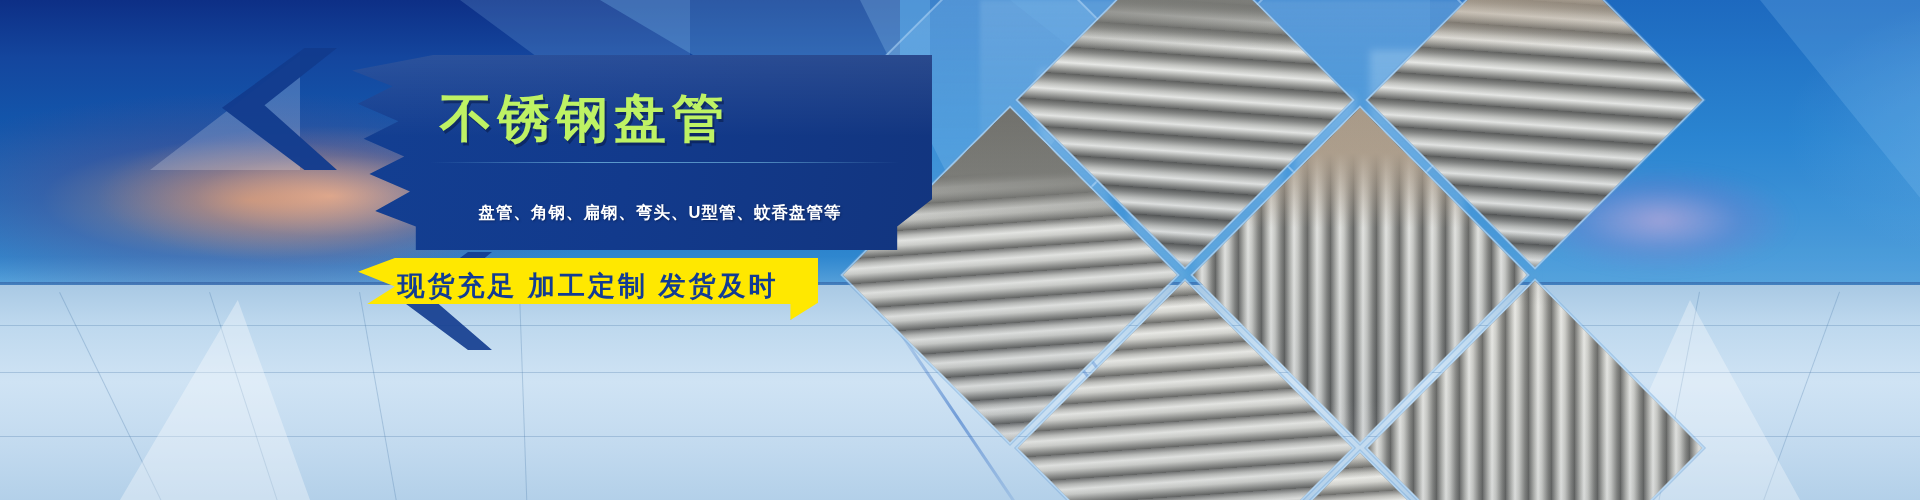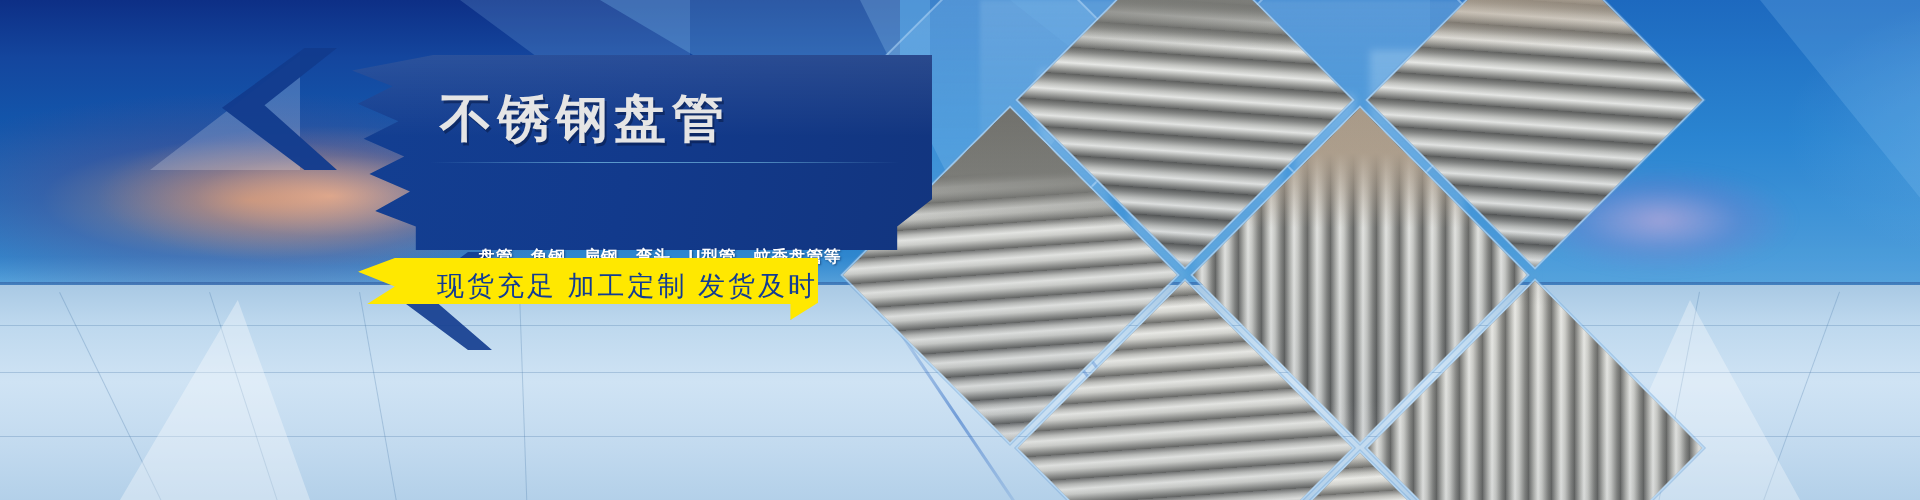--- a/index.html
+++ b/index.html
@@ -126,45 +126,45 @@
   }
   .panel-divider {
     position:absolute; left:430px; top:162px; width:470px; height:1px;
     background:linear-gradient(90deg, rgba(120,190,235,0) 0%, rgba(130,205,240,0.65) 35%, rgba(130,205,240,0.55) 70%, rgba(120,190,235,0) 100%);
   }
 
   .headline {
     position:absolute; left:440px; top:92px;
     width:480px;
     font-size:52px; font-weight:bold; letter-spacing:6px;
-    color:#e5e5e5;
+    color:#bef264;
     text-shadow:2px 3px 0 rgba(8,26,70,0.55);
     line-height:1;
   }
   .subline {
     position:absolute; left:400px;
     width:520px; text-align:center;
     color:#ffffff; font-size:16.5px; font-weight:bold; letter-spacing:1px;
     text-shadow:1px 1px 2px rgba(5,20,60,0.5);
   }
   .subline.l1 { top:172px; }
-  .subline.l2 { top:202px;margin-top:44px; }
+  .subline.l2 { top:202px; }
 
   
   .ribbon {
     position:absolute; left:358px; top:258px;
     width:460px; height:62px;
     background:#FFE800;
     clip-path:polygon(8% 0, 100% 0, 100% 72%, 94% 100%, 94% 74%, 2% 74%, 8% 46%, 0 22%);
     box-shadow:0 6px 16px rgba(10,40,90,0.22);
   }
   .ribbon-text {
     position:absolute; left:358px; top:268px;
-    width:460px; text-align:right;
-    color:#123c93; font-size:27px; font-weight:normal; letter-spacing:3px;
+    width:460px; text-align:center;
+    color:#123c93; font-size:27px; font-weight:bold; letter-spacing:3px;
   }
 
   
   .diamonds {
     position:absolute; left:820px; top:-30px;
     width:1100px; height:560px;
   }
   .dia {
     position:absolute;
     width:240px; height:240px;

